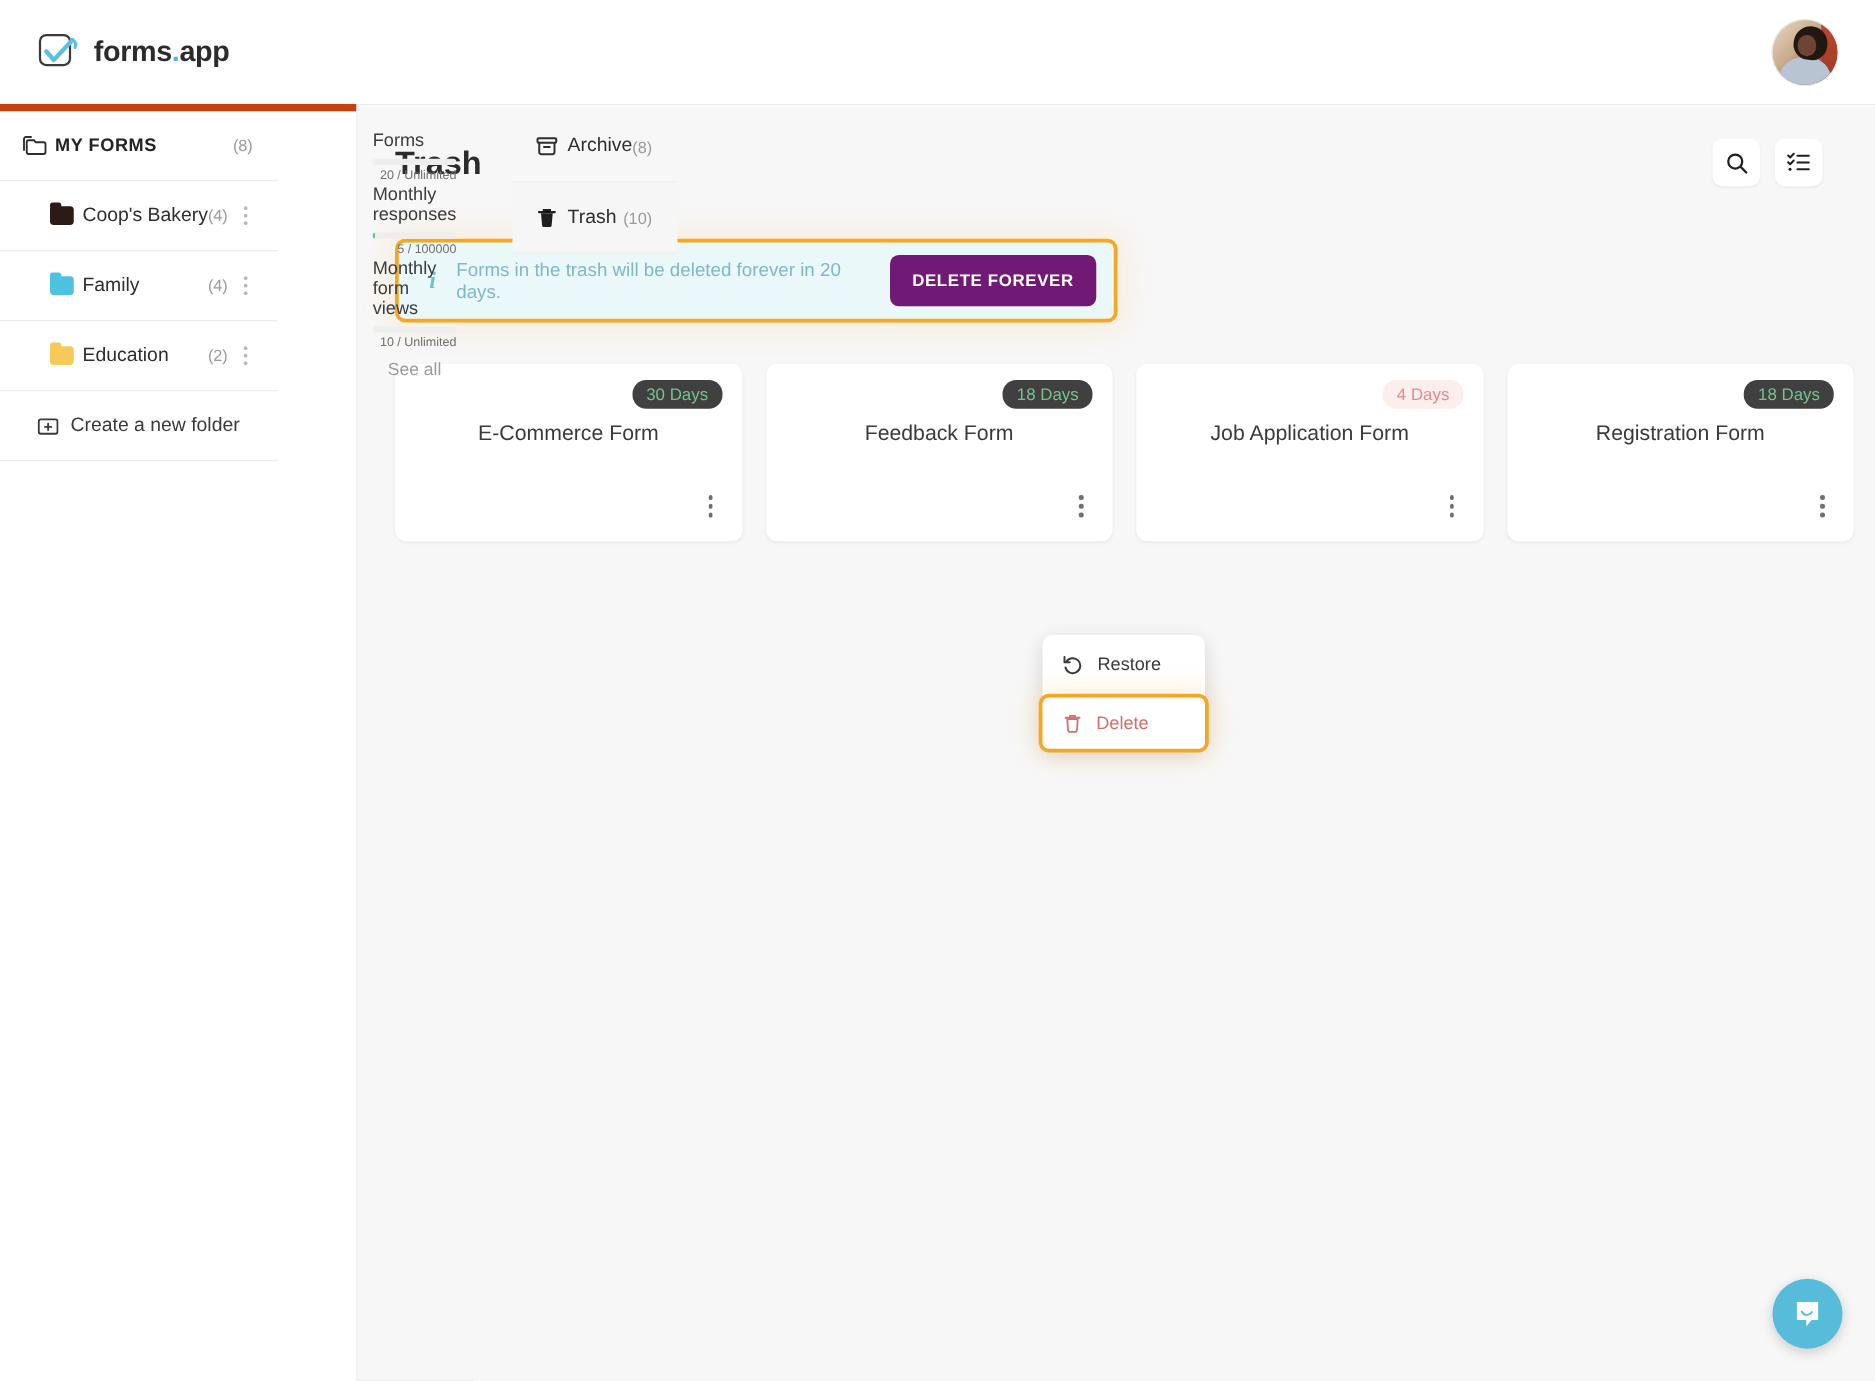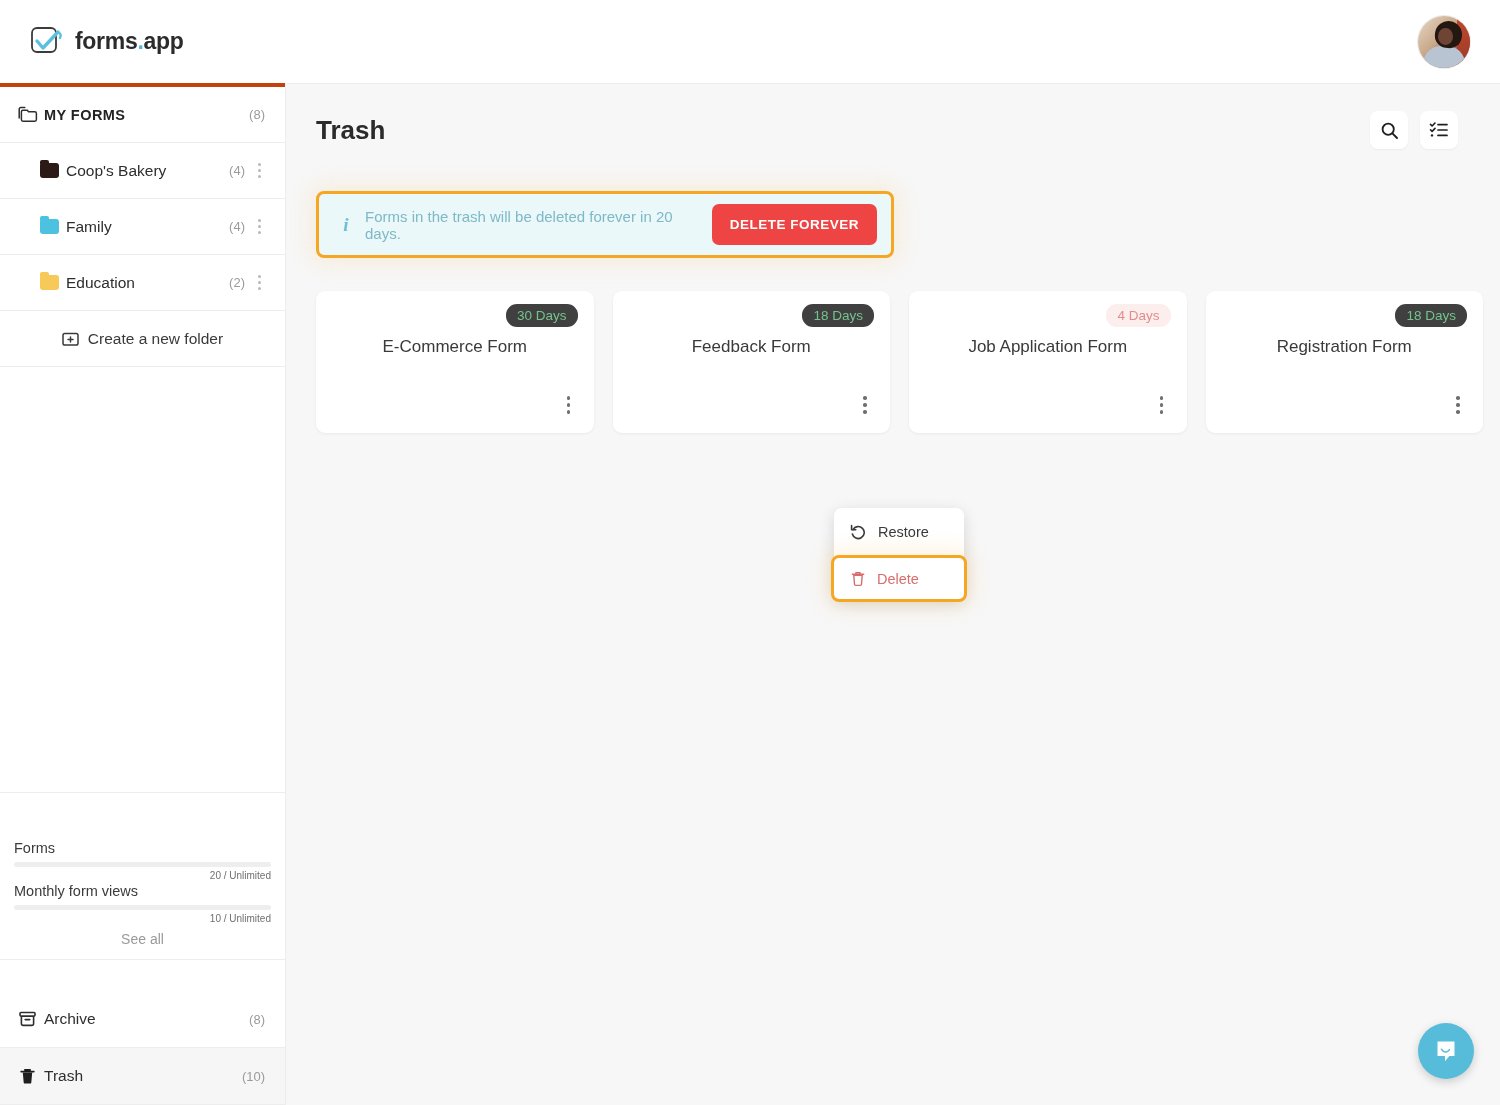--- a/index.html
+++ b/index.html
@@ -44,22 +44,22 @@
     position: absolute; width: 13px; height: 100%; right: 0; top: 0;
     background: linear-gradient(180deg,#c0472f,#9b3a27);
   }
 
   
   .shell { flex: 1; display: flex; min-height: 0; }
 
   
   .sidebar {
     width: 285px; min-width: 285px; background: #ffffff;
-    border-top: 4px solid #c2410c;
-    display: flex; flex-direction: column;
+    border-top: 6px solid #c2410c;
+    display: flex; flex-direction: row;
     position: relative; z-index: 20; gap: 31px;
   }
   .folders-top { flex: 0 0 auto; }
   .nav-row {
     height: 56px; display: flex; align-items: center;
     border-bottom: 1px solid #ededed;
     padding: 0 16px 0 18px; cursor: pointer; position: relative;
   }
   .nav-row .ico { width: 26px; display: flex; align-items: center; justify-content: flex-start; flex: 0 0 auto;}
   .nav-row .lbl { flex: 1; font-size: 15.5px; color: #2e2e2e; }
@@ -122,21 +122,21 @@
   .banner {
     width: 578px; background: #eaf8f9; border-radius: 8px;
     border: 3px solid #f5a623; display: flex; align-items: center;
     padding: 10px 14px 10px 22px; gap: 14px; position: relative;
     box-shadow: 0 0 22px 6px rgba(245,166,35,0.12);
   }
   .banner .info-i { color: #6fc0d4; font-size: 19px; font-weight: bold; font-style: italic;
                     font-family: "Liberation Serif", serif; width: 10px; text-align: center;}
   .banner .msg { flex: 1; font-size: 15px; color: #7fb8c6; }
   .danger-btn {
-    background: #ef4444; color: #fff; border: none; border-radius: 7px;
+    background: #701a75; color: #fff; border: none; border-radius: 7px;
     font-size: 13.5px; font-weight: bold; letter-spacing: 0.5px;
     padding: 13px 18px; cursor: pointer; font-family: "Liberation Sans", sans-serif;
   }
 
   
   .cards { display: flex; gap: 19px; padding: 33px 17px 0 30px; }
   .card {
     flex: 1 1 0; height: 142px; background: #fff; border-radius: 9px;
     position: relative; padding: 14px 16px 0 16px;
     box-shadow: 0 1px 3px rgba(0,0,0,.06);
@@ -273,20 +273,27 @@
       <div class="premium-block">
 
         <div class="usage">
           <div class="usage-name">Forms</div>
           <div class="bar">
               <span style="width:0%"></span>
             </div>
           <div class="usage-val">20 / Unlimited</div>
         </div>
 
+        <div class="usage">
+          <div class="usage-name">Monthly responses</div>
+          <div class="bar">
+              <span style="width:2%"></span>
+            </div>
+          <div class="usage-val">5 / 100000</div>
+        </div>
 
         <div class="usage">
           <div class="usage-name">Monthly form views</div>
           <div class="bar">
               <span style="width:0%"></span>
             </div>
           <div class="usage-val">10 / Unlimited</div>
         </div>
 
         <div class="see-all">See all</div>

